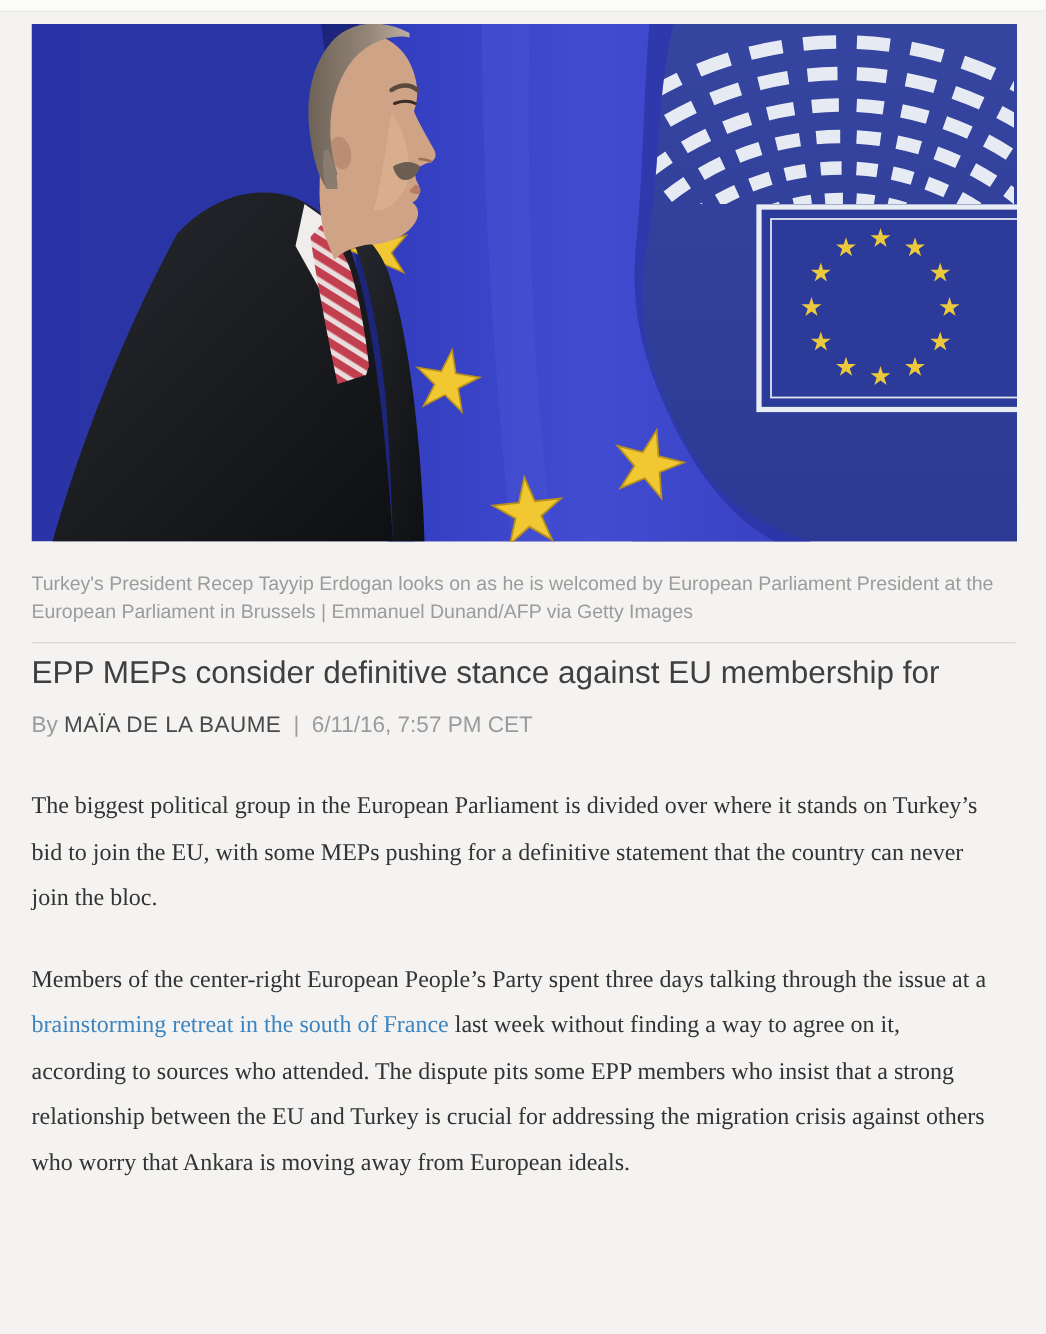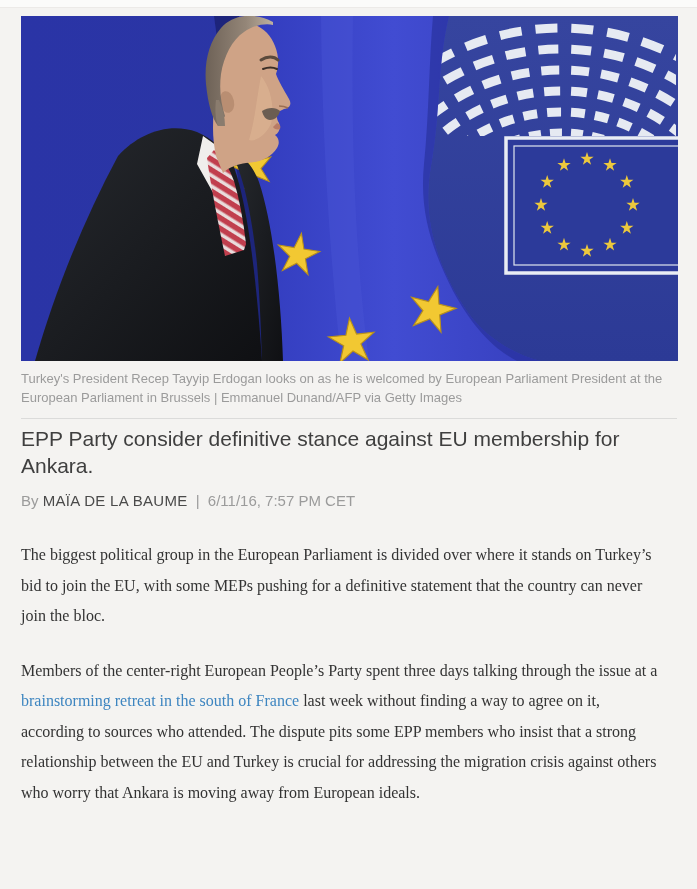--- a/index.html
+++ b/index.html
@@ -7,21 +7,21 @@
     background:var(--page-bg,#f4f3f1);
     font-family:"Liberation Sans",sans-serif;
     width:697px;
   }
   .page{width:697px;min-height:889px;background:var(--page-bg,#f4f3f1);overflow:hidden;}
   .top-strip{height:7px;background:#fbfbfa;border-bottom:1px solid #eceae8;}
   .hero-wrap{margin:8px 19px 0 21px;width:657px;height:345px;line-height:0;}
   .hero-wrap svg{display:block;}
   .content{margin:0 21px;width:656px;}
   .caption{
-    margin-top:9px;
+    margin-top:19px;
     font-size:13px;line-height:18.5px;
     color:var(--muted-text,#9b9b9b);
   }
   .rule{border:none;border-top:1px solid var(--rule,#dbdbda);margin:11px 0 0 0;}
   .headline{margin-top:22px;color:var(--headline,#141414);}
   .headline .hl-line{
     font-size:38px;line-height:43px;font-weight:700;
     letter-spacing:-0.5px;white-space:nowrap;
     transform:scaleX(0.64);transform-origin:0 50%;
   }
@@ -166,22 +166,21 @@
     </svg>
   </div>
 
   <div class="content">
     <div class="caption">Turkey's President Recep Tayyip Erdogan looks on as he is welcomed by European Parliament President at the European Parliament in Brussels | Emmanuel Dunand/AFP via Getty Images</div>
 
     <hr class="rule">
 
 
     <div class="subhead">
-      <div class="sh-line">EPP Party consider definitive stance against EU membership for</div>
-      <div class="sh-line">Ankara.</div>
+      <div class="sh-line">EPP MEPs consider definitive stance against EU membership for</div>
     </div>
 
     <div class="byline">
       <span>By</span>
       <span class="author">MAÏA DE LA BAUME</span>
       <span class="sep">|</span>
       <span>6/11/16, 7:57 PM CET</span>
     </div>
 
     <div class="article-body">

